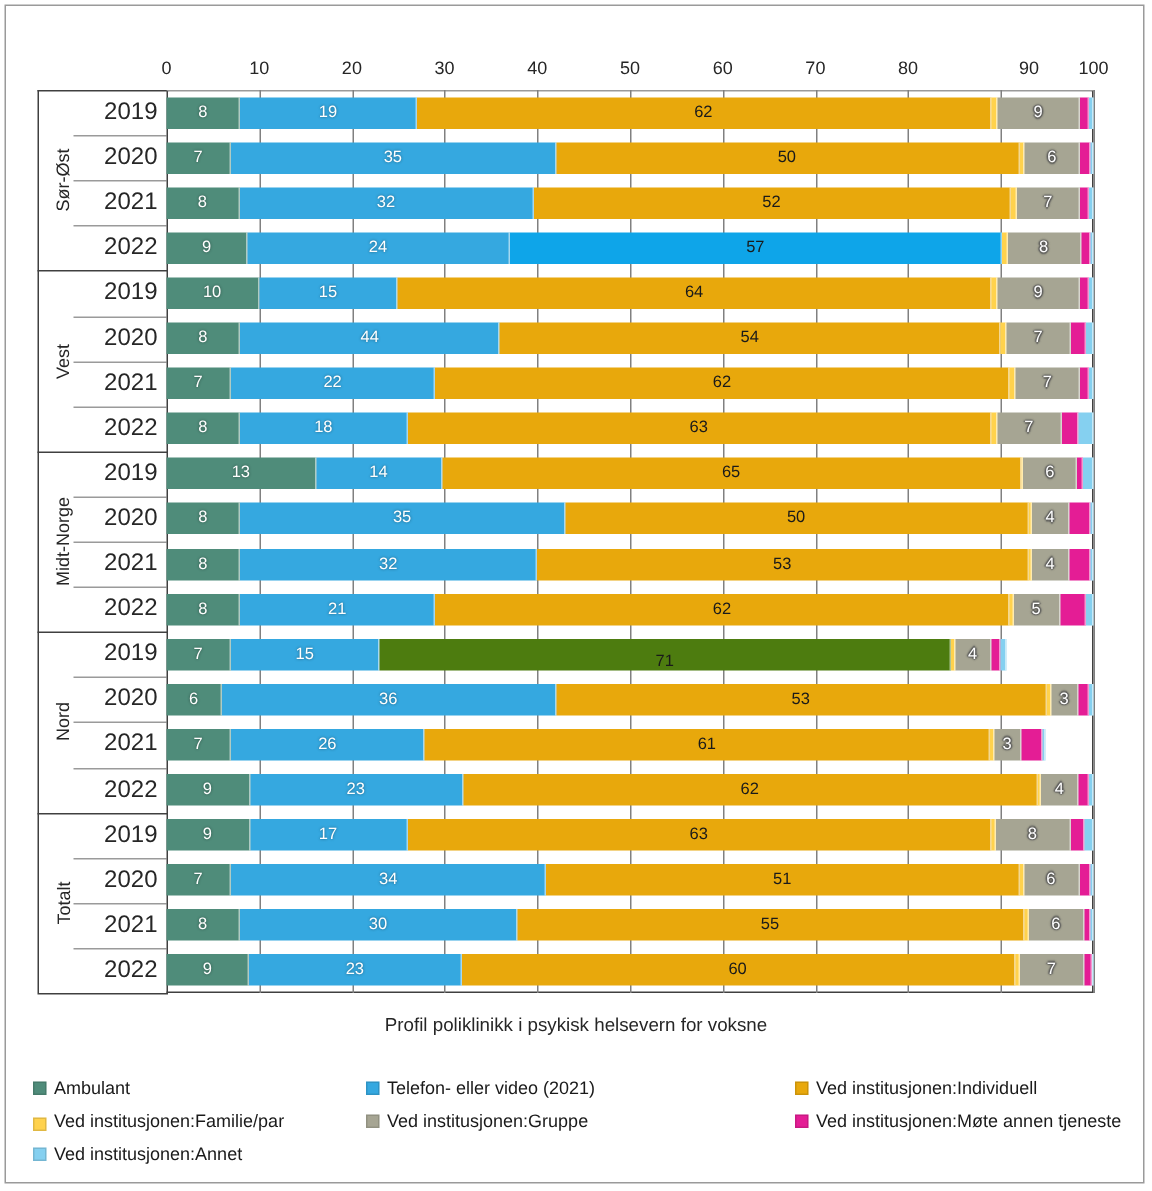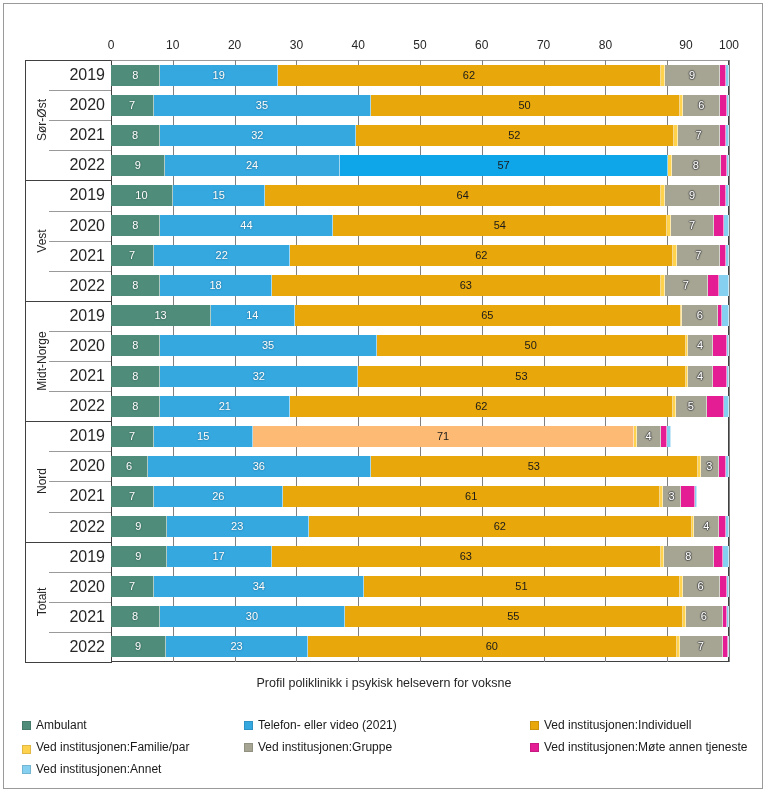--- a/index.html
+++ b/index.html
@@ -490,21 +490,21 @@
         </div>
       </div>
       <div class="barrow" style="top: 365.75px; height: 21px;">
         <div class="bar">
           <div class="seg" style="width: 43.26px; background: rgb(79, 140, 122); border-right: 1px solid rgba(255, 255, 255, 0.55);">
             <span class="lbl-light">7</span>
           </div>
           <div class="seg" style="width: 98.88px; background: rgb(53, 168, 224); border-right: 1px solid rgba(255, 255, 255, 0.55);">
             <span class="lbl-light">15</span>
           </div>
-          <div class="seg" style="width: 381px; background: #fdba74; border-right: 1px solid rgba(255, 255, 255, 0.55);">
+          <div class="seg" style="width: 381px; background: #4d7c0f; border-right: 1px solid rgba(255, 255, 255, 0.55); align-items: flex-end;">
             <span class="lbl-dark">71</span>
           </div>
           <div class="seg" style="width: 2.472px; background: rgb(255, 210, 77); border-right: 1px solid rgba(255, 255, 255, 0.55);"></div>
           <div class="seg" style="width: 24.72px; background: rgb(166, 165, 147); border-right: 1px solid rgba(255, 255, 255, 0.55);">
             <span class="lbl-out">4</span>
           </div>
           <div class="seg" style="width: 6.18px; background: rgb(228, 29, 149); border-right: 1px solid rgba(255, 255, 255, 0.55);"></div>
           <div class="seg" style="width: 3.708px; background: rgb(133, 208, 240); border-right: 1px solid rgba(255, 255, 255, 0.55);"></div>
         </div>
       </div>

